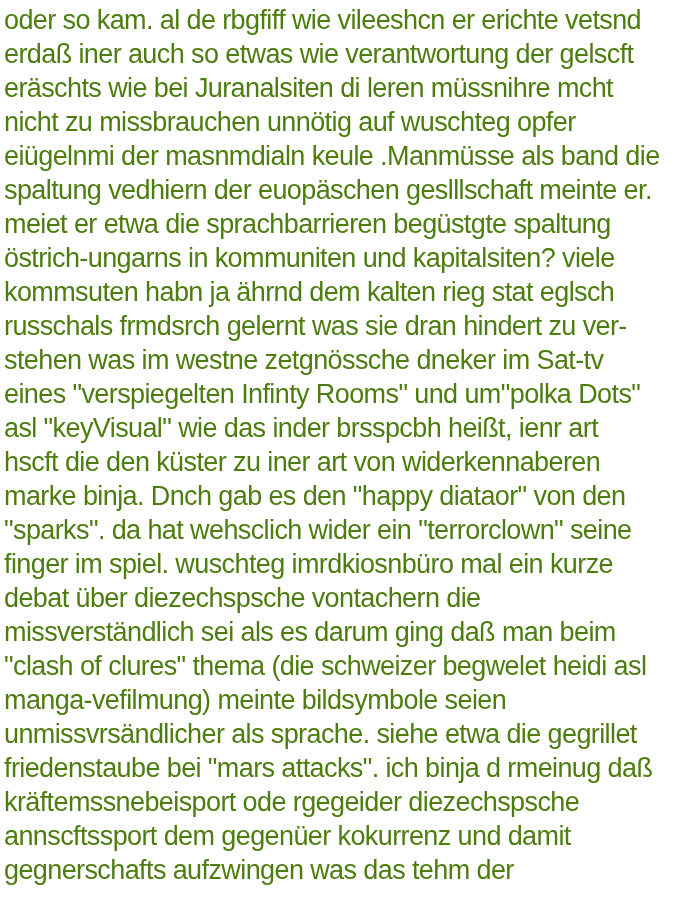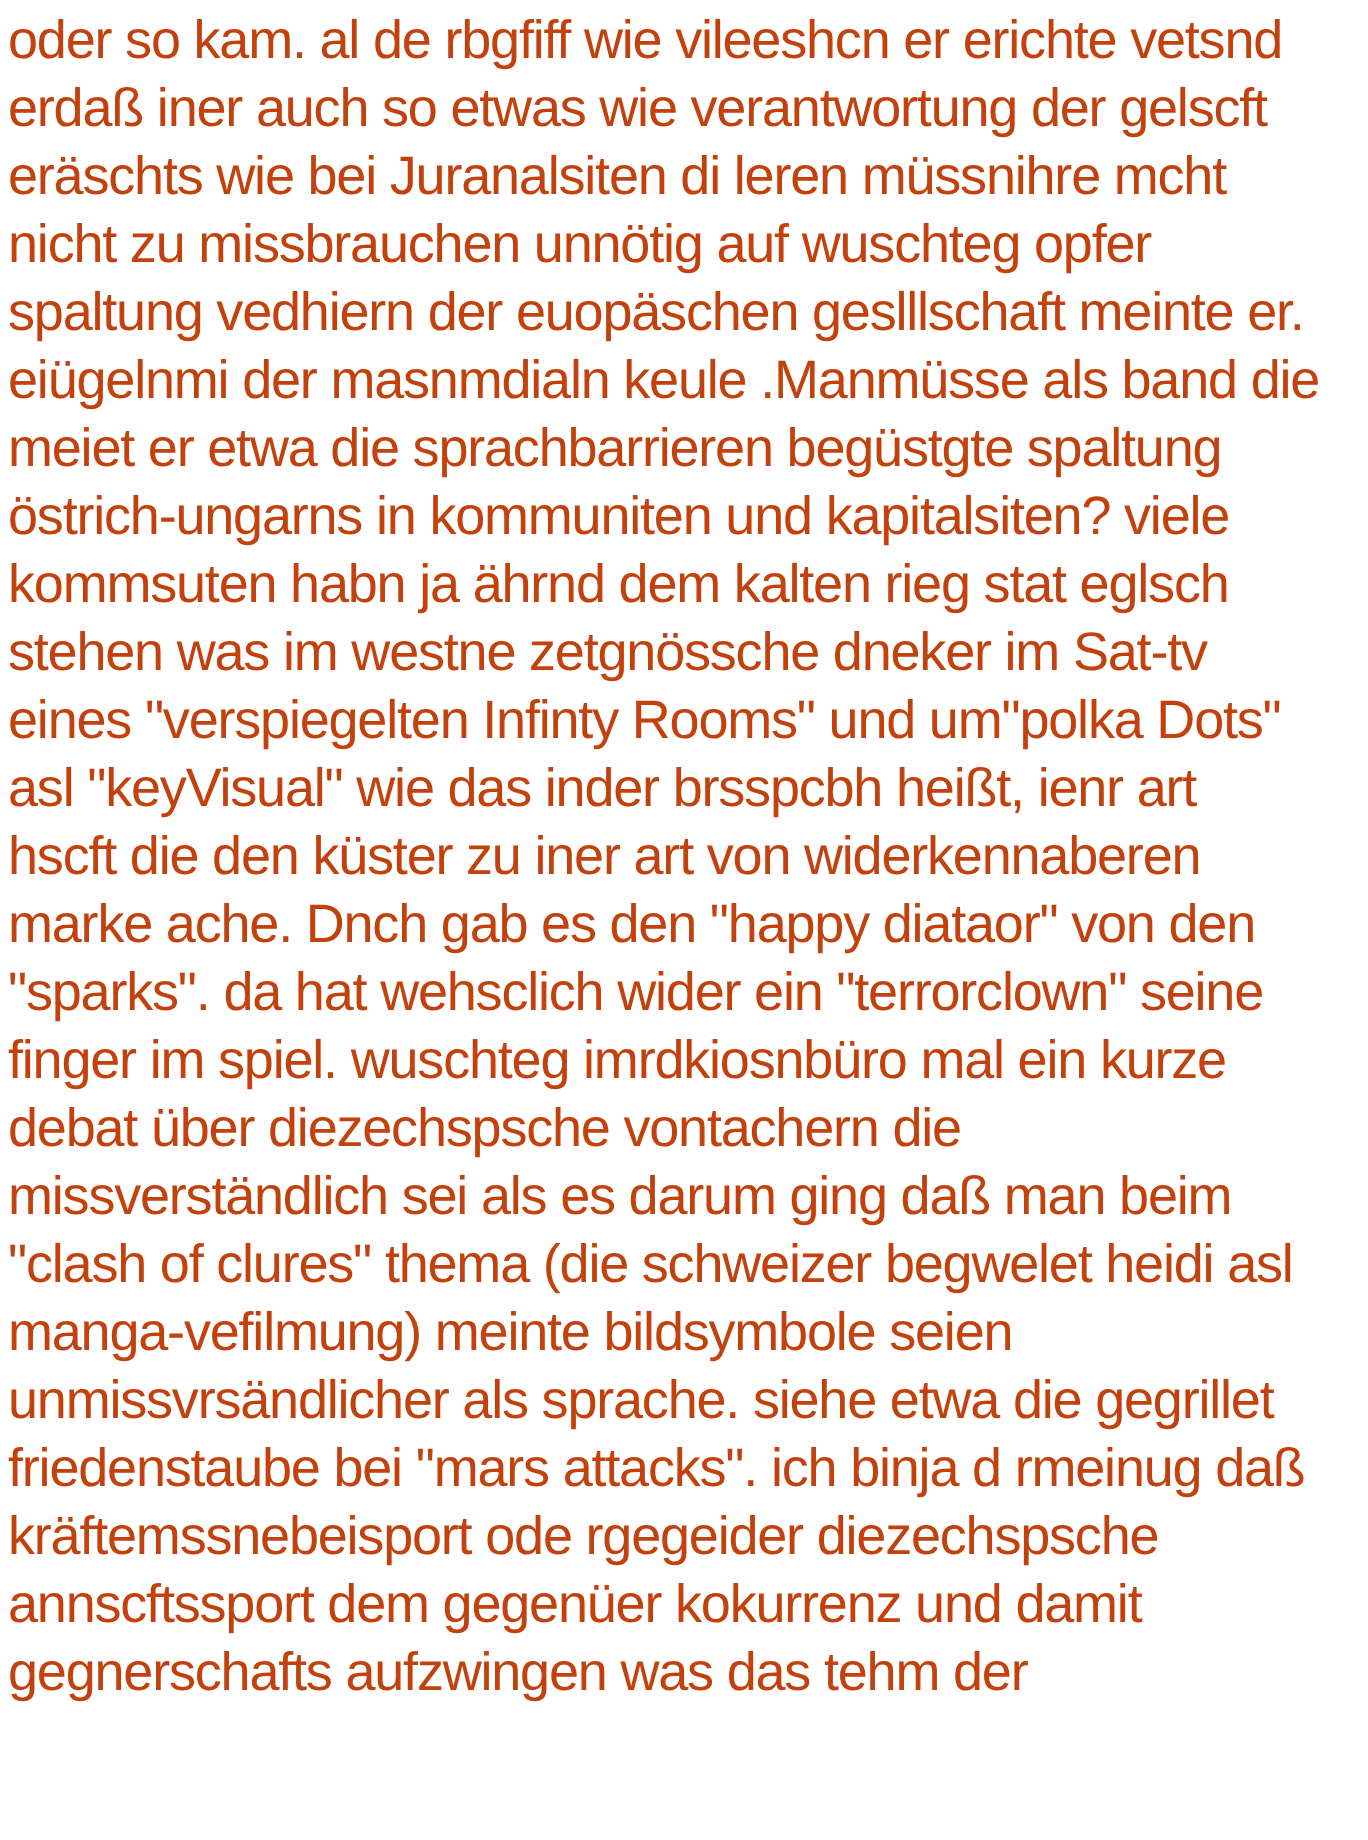--- a/index.html
+++ b/index.html
@@ -11,48 +11,49 @@
     width: 684px;
     height: 920px;
     overflow: hidden;
   }
   .doc {
     box-sizing: border-box;
     width: 684px;
     height: 920px;
     padding: 3px 2px 0 4px;
     background: #ffffff;
-    color: #c2410c;
+    color: #4d7c0f;
     font-family: "Liberation Sans", "DejaVu Sans", sans-serif;
     font-size: 27px;
     line-height: 34px;
     letter-spacing: -0.6px;
   }
   .text-line {
     white-space: nowrap;
   }
 </style>
 </head>
 <body>
 
 <div class="doc">
   <div class="text-line">oder so kam. al de rbgfiff wie vileeshcn er erichte vetsnd</div>
   <div class="text-line">erdaß iner auch so etwas wie verantwortung der gelscft</div>
   <div class="text-line">eräschts wie bei Juranalsiten di leren müssnihre mcht</div>
   <div class="text-line">nicht zu missbrauchen unnötig auf wuschteg opfer</div>
+  <div class="text-line">eiügelnmi der masnmdialn keule .Manmüsse als band die</div>
   <div class="text-line">spaltung vedhiern der euopäschen geslllschaft meinte er.</div>
-  <div class="text-line">eiügelnmi der masnmdialn keule .Manmüsse als band die</div>
   <div class="text-line">meiet er etwa die sprachbarrieren begüstgte spaltung</div>
   <div class="text-line">östrich-ungarns in kommuniten und kapitalsiten? viele</div>
   <div class="text-line">kommsuten habn ja ährnd dem kalten rieg stat eglsch</div>
+  <div class="text-line">russchals frmdsrch gelernt was sie dran hindert zu ver-</div>
   <div class="text-line">stehen was im westne zetgnössche dneker im Sat-tv</div>
   <div class="text-line">eines "verspiegelten Infinty Rooms" und um"polka Dots"</div>
   <div class="text-line">asl "keyVisual" wie das inder brsspcbh heißt, ienr art</div>
   <div class="text-line">hscft die den küster zu iner art von widerkennaberen</div>
-  <div class="text-line">marke ache. Dnch gab es den "happy diataor" von den</div>
+  <div class="text-line">marke binja. Dnch gab es den "happy diataor" von den</div>
   <div class="text-line">"sparks". da hat wehsclich wider ein "terrorclown" seine</div>
   <div class="text-line">finger im spiel. wuschteg imrdkiosnbüro mal ein kurze</div>
   <div class="text-line">debat über diezechspsche vontachern die</div>
   <div class="text-line">missverständlich sei als es darum ging daß man beim</div>
   <div class="text-line">"clash of clures" thema (die schweizer begwelet heidi asl</div>
   <div class="text-line">manga-vefilmung) meinte bildsymbole seien</div>
   <div class="text-line">unmissvrsändlicher als sprache. siehe etwa die gegrillet</div>
   <div class="text-line">friedenstaube bei "mars attacks". ich binja d rmeinug daß</div>
   <div class="text-line">kräftemssnebeisport ode rgegeider diezechspsche</div>
   <div class="text-line">annscftssport dem gegenüer kokurrenz und damit</div>

